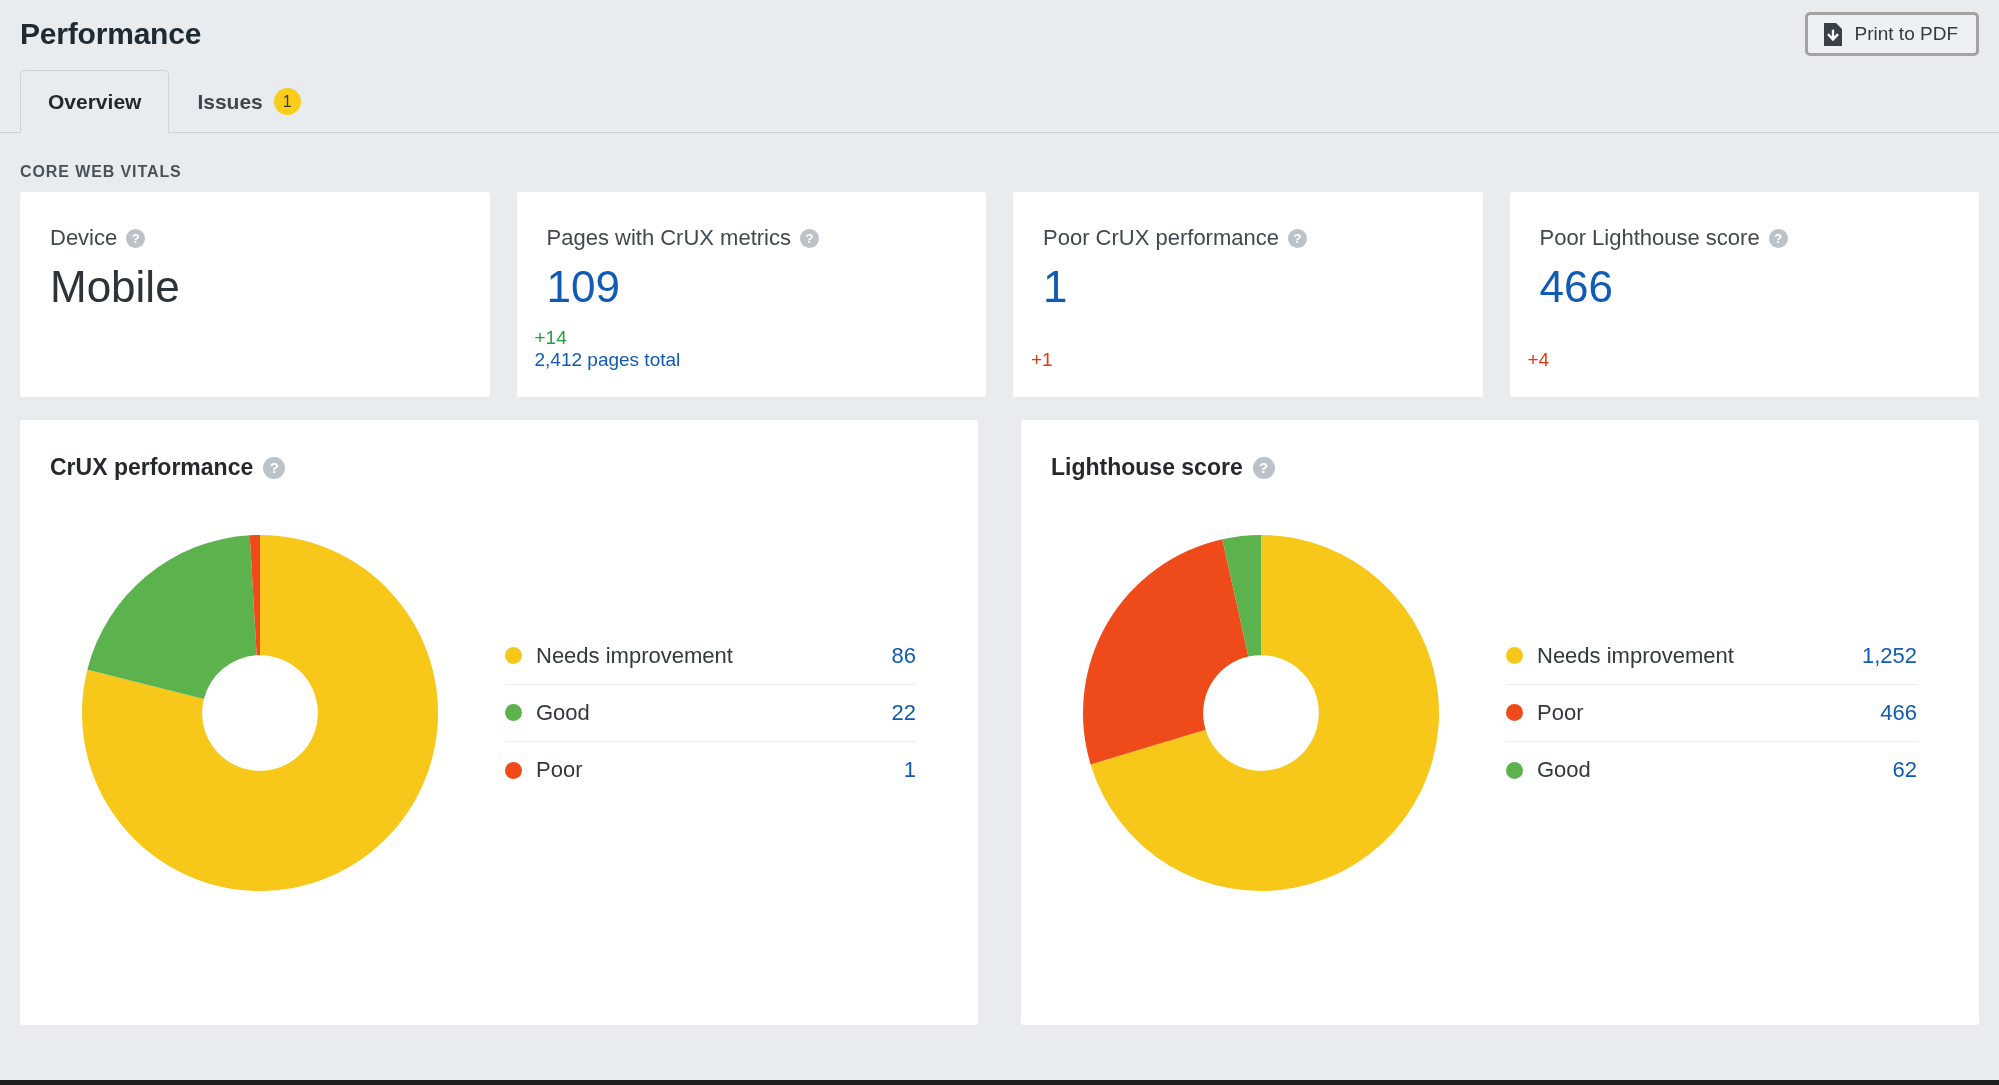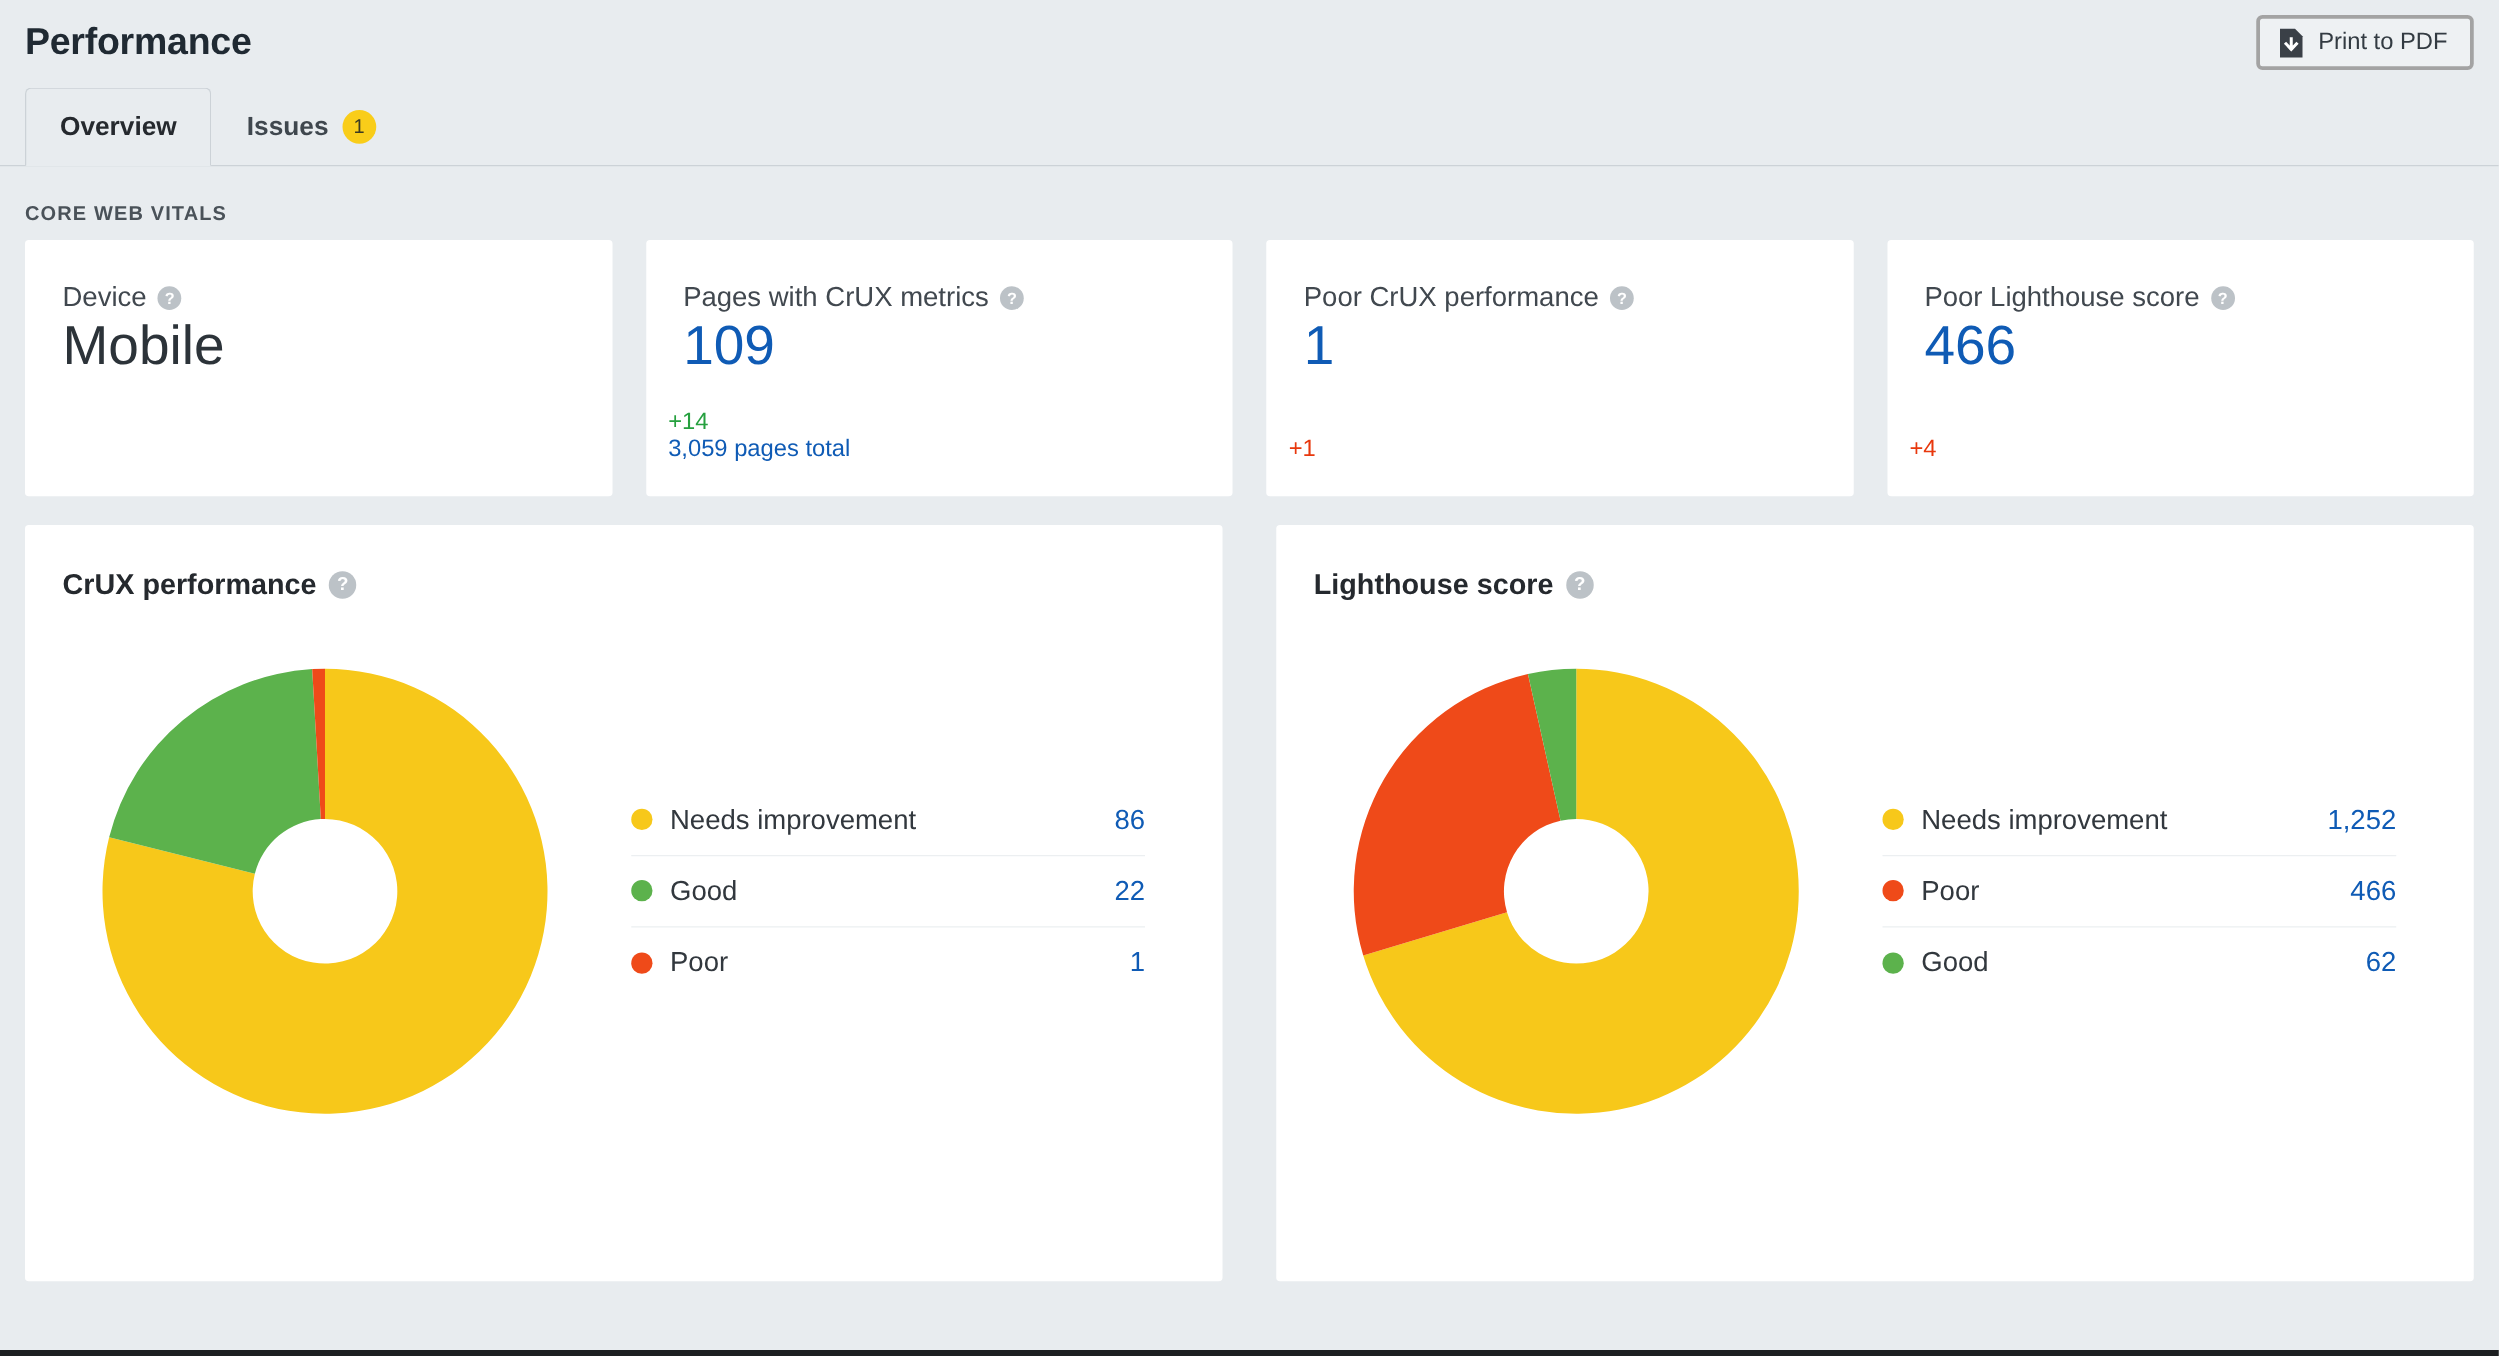--- a/index.html
+++ b/index.html
@@ -127,20 +127,21 @@
   }
   .card-label {
     font-size: 22px;
     color: #41484f;
     display: flex;
     align-items: center;
     gap: 9px;
     line-height: 1.1;
   }
   .card-value {
+    margin-top: 10px;
     font-size: 44px;
     color: #0f5bb5;
     line-height: 1.22;
     font-weight: normal;
   }
   .card-value.plain { color: #2c3339; }
   .card-foot {
     position: absolute;
     left: 18px; right: 30px;
     bottom: 26px;
@@ -280,21 +281,21 @@
   </div>
 
   <div class="card">
     <div class="card-label">
       <span>Pages with CrUX metrics</span>
       <span class="help-icon">?</span>
     </div>
     <div class="card-value">109</div>
     <div class="card-foot">
       <span class="delta-up-good">+14</span>
-      <span class="foot-right">3,059 pages total</span>
+      <span class="foot-right">2,412 pages total</span>
     </div>
   </div>
 
   <div class="card">
     <div class="card-label">
       <span>Poor CrUX performance</span>
       <span class="help-icon">?</span>
     </div>
     <div class="card-value">1</div>
     <div class="card-foot">

